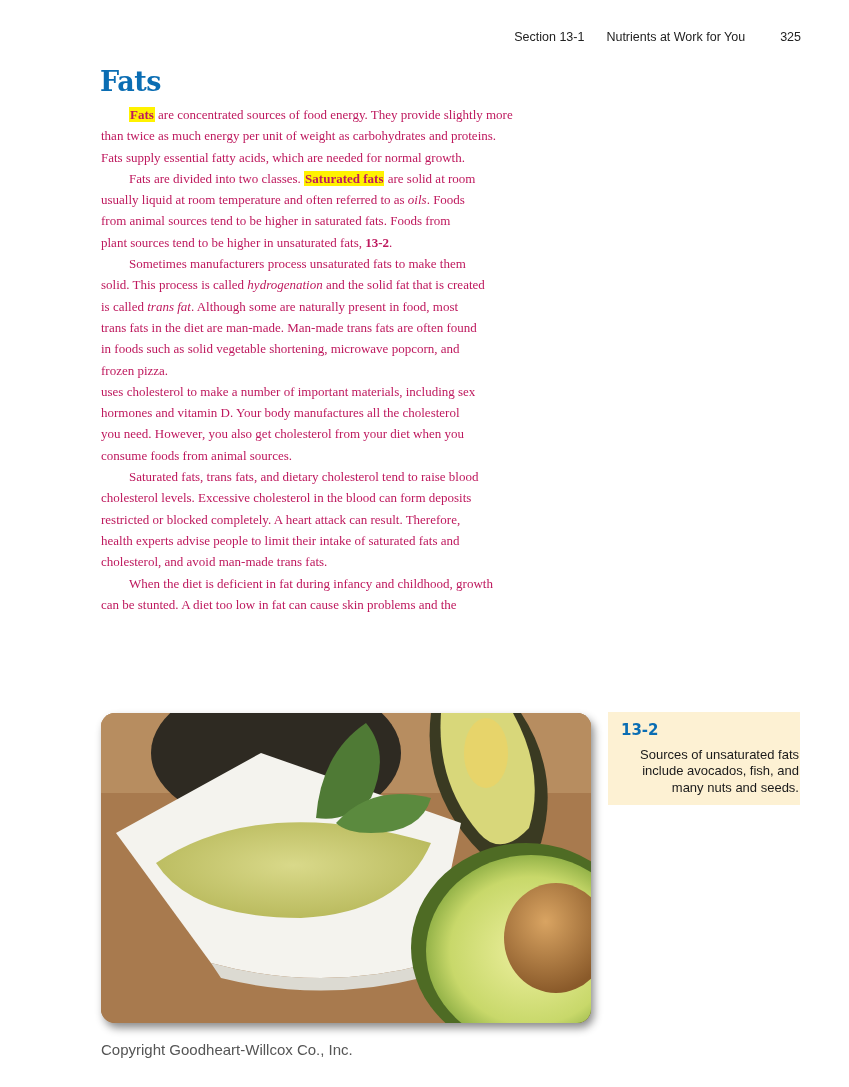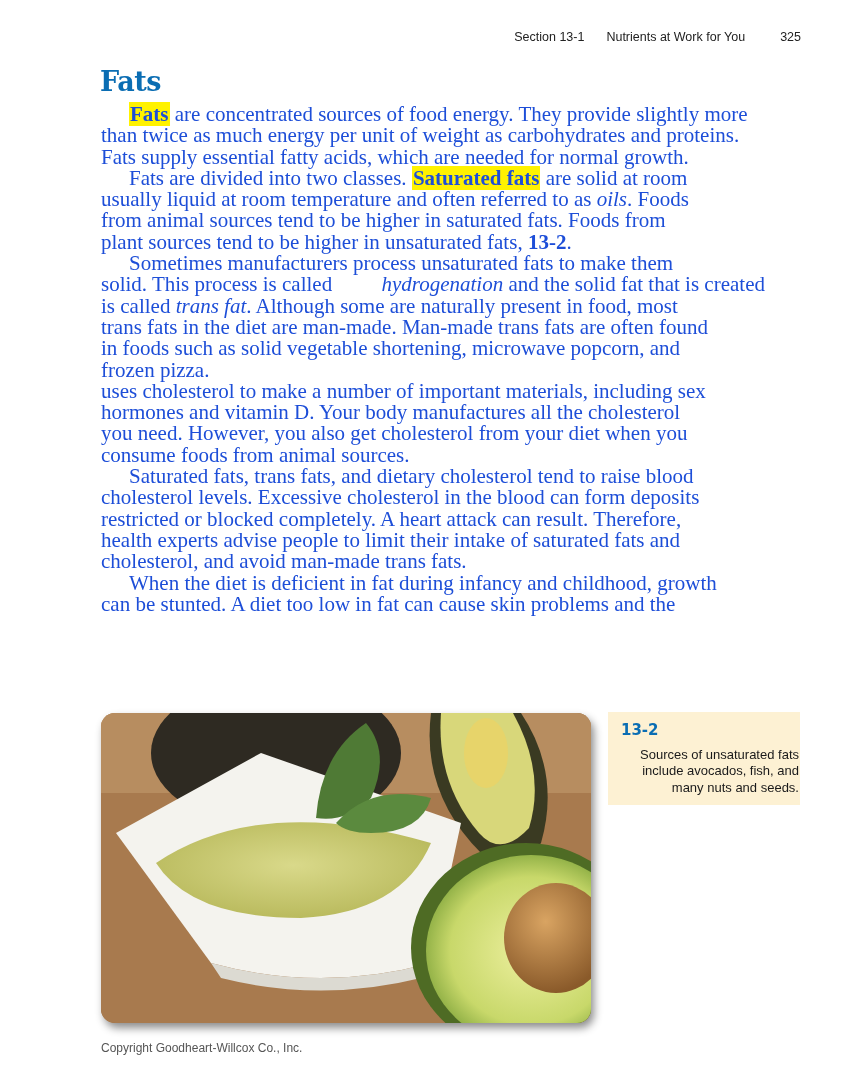--- a/index.html
+++ b/index.html
@@ -11,22 +11,22 @@
     }
     .running-head .sec { margin-right:22px; }
     .running-head .num { margin-left:13px; }
     .title {
       position:absolute; left:100px; top:66px; margin:0;
       font-family:"DejaVu Serif", serif; font-weight:bold; font-size:27px;
       color:#0a6db3; letter-spacing:-0.5px;
     }
     .body-text {
       position:absolute; left:101px; top:104px; width:494px;
-      font-family:"Liberation Serif", serif; font-size:21px; line-height:21.3px;
-      color:#1d4ed8;
+      font-family:"Liberation Serif", serif; font-size:13px; line-height:21.3px;
+      color:#be185d;
     }
     .body-text .ln { display:block; white-space:nowrap; }
     .body-text .ln.first { text-indent:28px; }
     .hl { background:#fff200; font-weight:bold; padding:0 1px; }
     .fig-ref { font-weight:bold; }
     .figure {
       position:absolute; left:101px; top:713px; width:490px; height:310px;
       border-radius:14px; overflow:hidden;
       box-shadow:3px 5px 8px rgba(0,0,0,0.45);
       background:linear-gradient(160deg,#c89a6a 0%,#a97b4f 35%,#8a5e36 70%,#6d4526 100%);
@@ -38,21 +38,21 @@
     .caption .cap-num {
       position:absolute; left:13px; top:9px;
       font-family:"DejaVu Sans", sans-serif; font-weight:bold; font-size:15px; color:#0a6db3;
     }
     .caption .cap-text {
       position:absolute; left:13px; top:35px; width:178px;
       font-family:"Liberation Sans", sans-serif; font-size:13px; line-height:16.3px; color:#1a1a1a;text-align:right;
     }
     .footer {
       position:absolute; left:101px; top:1041px;
-      font-family:"Liberation Sans", sans-serif; font-size:12px; color:#555;
+      font-family:"Liberation Sans", sans-serif; font-size:15px; color:#555;
     }
   </style>
 </head>
 <body>
 
 <div class="running-head">
   <span class="sec">Section 13-1</span><span class="sec">Nutrients at Work for You</span><span class="num">325</span>
 </div>
 
 <h1 class="title">Fats</h1>
@@ -64,21 +64,21 @@
       <span class="ln"><span>Fats supply essential fatty acids, which are needed for normal growth.</span></span>
     </div>
     <div>
       <span class="ln first"><span>Fats are divided into two classes. </span><span class="hl">Saturated fats</span><span> are solid at room</span></span>
       <span class="ln"><span>usually liquid at room temperature and often referred to as </span><span style="font-style: italic;">oils</span><span>. Foods</span></span>
       <span class="ln"><span>from animal sources tend to be higher in saturated fats. Foods from</span></span>
       <span class="ln"><span>plant sources tend to be higher in unsaturated fats, </span><span class="fig-ref">13-2</span><span>.</span></span>
     </div>
     <div>
       <span class="ln first"><span>Sometimes manufacturers process unsaturated fats to make them</span></span>
-      <span class="ln"><span>solid. This process is called </span><span style="font-style: italic; margin-left: 44px;">hydrogenation</span><span> and the solid fat that is created</span></span>
+      <span class="ln"><span>solid. This process is called </span><span style="font-style: italic;">hydrogenation</span><span> and the solid fat that is created</span></span>
       <span class="ln"><span>is called </span><span style="font-style: italic;">trans fat</span><span>. Although some are naturally present in food, most</span></span>
       <span class="ln"><span>trans fats in the diet are man-made. Man-made trans fats are often found</span></span>
       <span class="ln"><span>in foods such as solid vegetable shortening, microwave popcorn, and</span></span>
       <span class="ln"><span>frozen pizza.</span></span>
     </div>
     <div>
       <span class="ln"><span>uses cholesterol to make a number of important materials, including sex</span></span>
       <span class="ln"><span>hormones and vitamin D. Your body manufactures all the cholesterol</span></span>
       <span class="ln"><span>you need. However, you also get cholesterol from your diet when you</span></span>
       <span class="ln"><span>consume foods from animal sources.</span></span>

